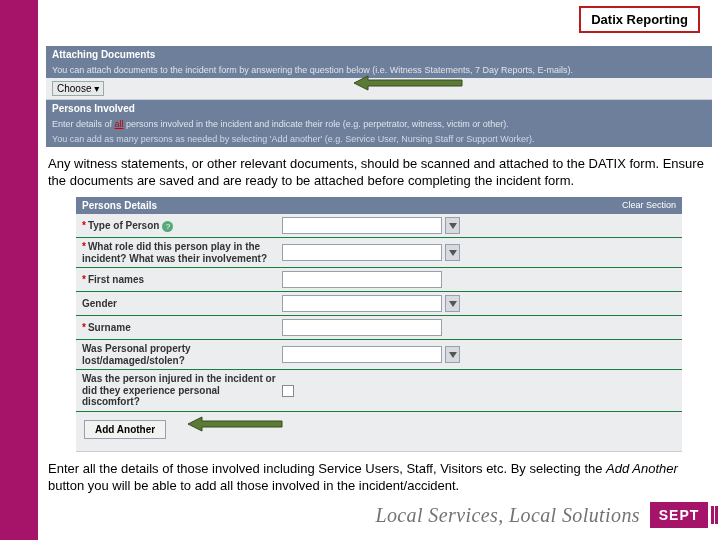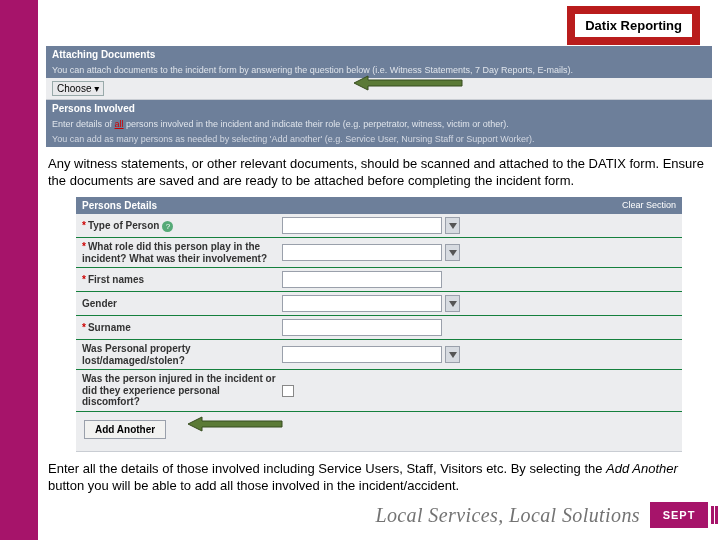--- a/index.html
+++ b/index.html
@@ -1,19 +1,19 @@
 <!DOCTYPE html>
 <html><head>
 <meta charset="utf-8">
 <style>
   * { box-sizing: border-box; }
   body { margin:0; padding:0; font-family: Arial, sans-serif; font-size:11px; width:720px; height:540px; position:relative; background:#fff; }
   .left-bar { position:absolute; left:0; top:0; width:38px; height:540px; background:#a6146a; }
   .content { margin-left:38px; padding:6px 8px 0 8px; }
-  .title-box { position:absolute; right:20px; top:6px; border:8px solid #b91c1c; background:#fff; padding:4px 10px; font-size:13px; font-weight:bold; color:#000; }
+  .title-box { position:absolute; right:20px; top:6px; border:2px solid #b91c1c; background:#fff; padding:4px 10px; font-size:13px; font-weight:bold; color:#000; }
   .section-head { background:#6d7f9a; color:#fff; font-weight:bold; font-size:10px; padding:3px 6px; }
   .section-sub { background:#6d7f9a; color:#dfe4eb; font-size:9px; padding:2px 6px 3px 6px; }
   .form-body { background:#ecedef; border-bottom:1px solid #c9cdd3; }
   .row { display:flex; align-items:center; padding:3px 6px; border-bottom:1px solid #15803d; }
   .row:last-child { border-bottom:none; }
   .label-col { width:200px; color:#333; font-size:10px; line-height:1.15; padding-right:6px; }
   .req { color:#c00; font-weight:bold; margin-right:2px; }
   .help-icon { display:inline-block; width:11px; height:11px; border-radius:50%; background:#5a7; color:#fff; font-size:8px; text-align:center; line-height:11px; margin-left:3px; }
   .field-col { flex:1; display:flex; align-items:center; gap:4px; }
   .select, .tinput { height:17px; border:1px solid #9aa0ab; background:#fff; font-size:10px; padding:0 3px; }
@@ -22,21 +22,21 @@
   .select-btn svg { width:8px; height:6px; }
   .small-select { background:#e8e9eb; border:1px solid #9aa; padding:1px 4px; font-size:10px; }
   .cb { width:12px; height:12px; border:1px solid #888; background:#fff; }
   .add-btn { background:#f2f2f0; border:1px solid #9aa0ab; padding:3px 10px; font-size:10px; font-weight:bold; margin:6px; display:inline-block; }
   .clear-link { float:right; color:#fff; font-size:9px; font-weight:normal; }
   .para { font-size:13px; color:#000; line-height:1.32; margin:8px 2px; }
   .arrow { position:absolute; height:18px; }
   .arrow-body { fill:#5b7a36; stroke:#374c1f; stroke-width:1; }
   .footer { position:absolute; bottom:12px; right:12px; display:flex; align-items:center; gap:10px; }
   .footer-text { font-style:italic; color:#737373; font-size:20px; letter-spacing:0.4px; font-family: Georgia, 'Times New Roman', serif; }
-  .logo { width:58px; height:26px; background:#a6146a; color:#fff; font-weight:bold; font-size:11px; display:inline-flex; align-items:center; justify-content:center; letter-spacing:1px; position:relative; }
+  .logo { width:58px; height:26px; background:#a6146a; color:#fff; font-weight:bold; font-size:14px; display:inline-flex; align-items:center; justify-content:center; letter-spacing:1px; position:relative; }
   .logo::after { content:""; position:absolute; right:-6px; top:4px; width:3px; height:18px; background:#a6146a; box-shadow:4px 0 0 #a6146a; }
   .all { color:#c00; text-decoration:underline; }
   .light { color:#d3d8e2; }
   .stk { font-weight:bold; }
   .spacer-top { height:40px; }
 </style>
 </head>
 <body>
 
 <div class="left-bar"></div>

